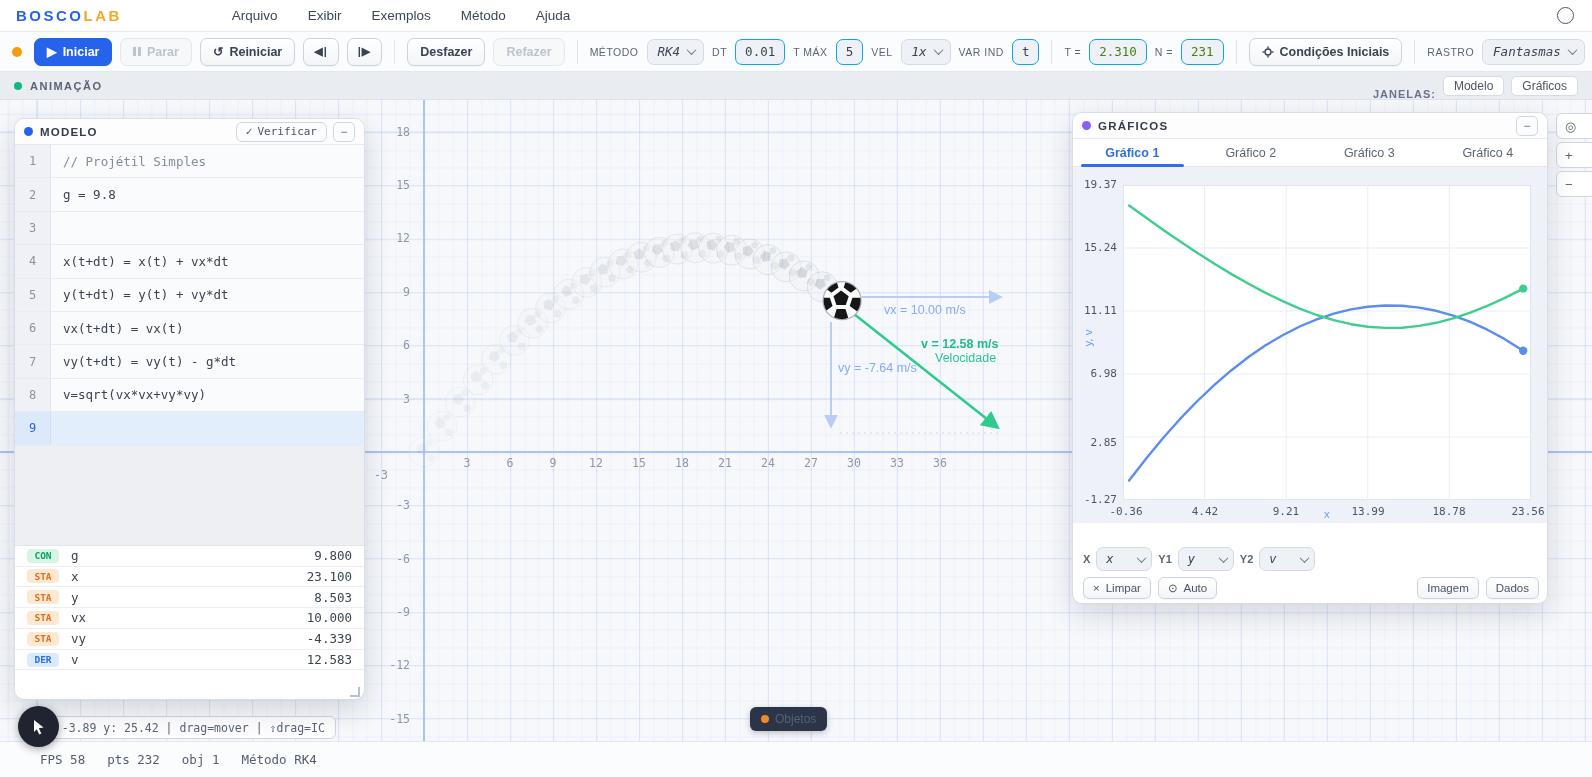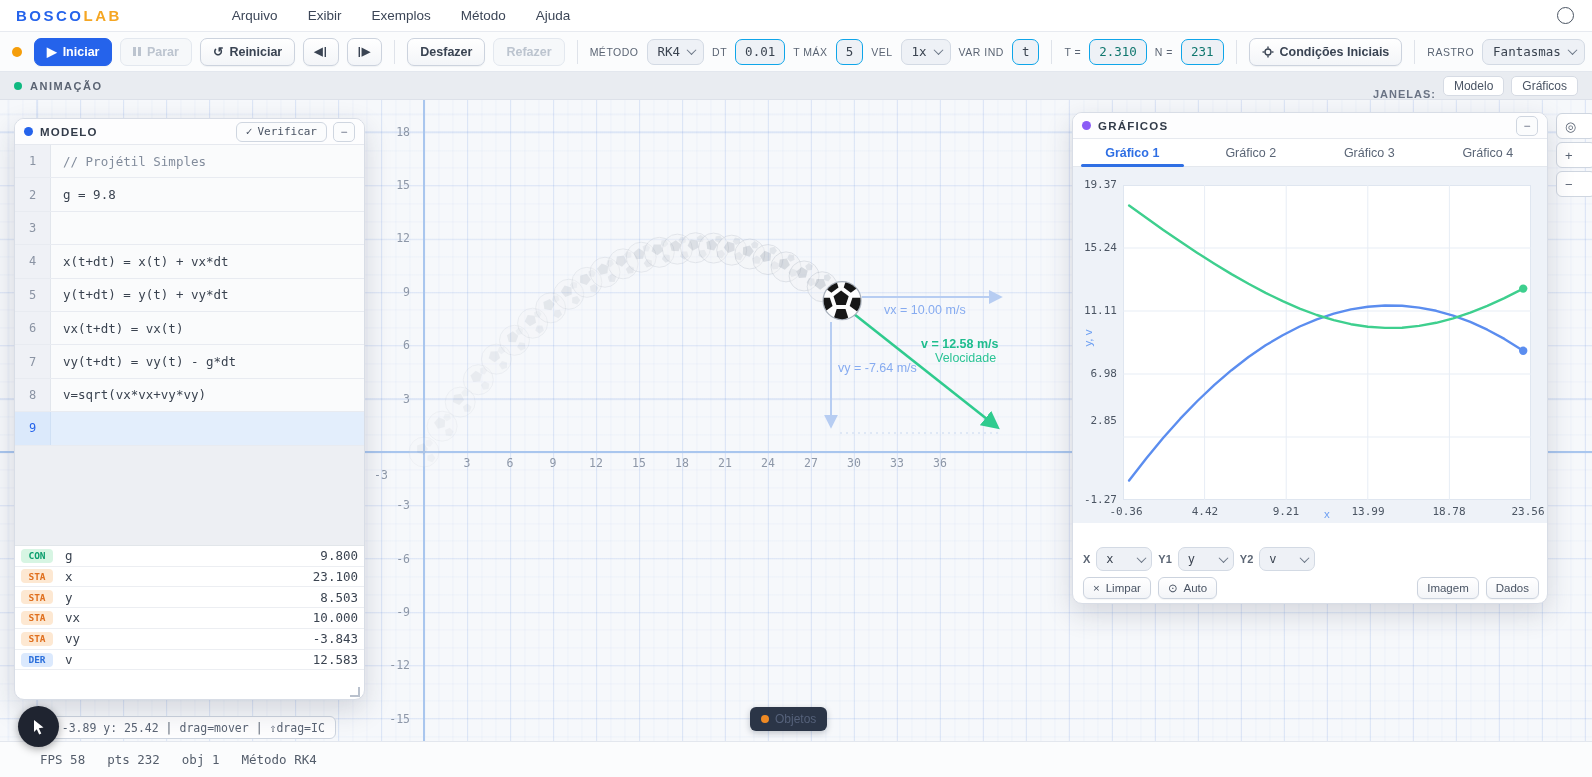--- a/index.html
+++ b/index.html
@@ -27,24 +27,24 @@
   .btn.disabled { background:#f6f8fa; color:#bcc4cf; border-color:#e3e8ef; box-shadow:none; }
   .btn.small { padding:0 10px; }
   .pause-icon { display:inline-flex; gap:2.5px; }
   .pause-icon i { width:2.5px; height:9px; background:#bcc4cf; display:block; }
   .step-glyph { font-size:11px; letter-spacing:1px; }
   .tb-divider { width:1px; height:24px; background:#dfe3ea; margin:0 4px; flex:none; }
   .tb-label { font-size:10.5px; font-weight:400; color:#5b6574; letter-spacing:.5px; white-space:nowrap; }
   .tb-input { height:26px; border:1px solid #0ea5e9; border-radius:7px; background:#eef1f6;
     font-family:"DejaVu Sans Mono", monospace; font-size:12.5px; color:#3a4350; display:inline-flex;
     align-items:center; justify-content:flex-end; padding:0 9px; }
-  .tb-input.blue { color:#0f766e; }
+  .tb-input.blue { color:#4d7c0f; }
   .select { height:26px; border:1px solid #d3dae4; border-radius:7px; background:#eef1f6;
     display:inline-flex; align-items:center; justify-content:space-between; padding:0 8px 0 10px;
-    font-size:12.5px; color:#3a4350; cursor:pointer; font-family:"DejaVu Sans Mono", monospace; }
+    font-size:12.5px; color:#3a4350; cursor:pointer; font-family:"DejaVu Sans Mono", monospace;font-style:italic; }
   .chev { width:7px; height:7px; border-right:1.6px solid #6b7686; border-bottom:1.6px solid #6b7686;
     transform:rotate(45deg) translate(-1px,-1px); margin-left:8px; flex:none; }
   .mini-gear { width:12px; height:12px; position:relative; flex:none; }
   .mini-gear svg { display:block; }
 
   
   .anim-bar { position:absolute; left:0; top:72px; width:1592px; height:28px; background:#e9ecf1;
     border-bottom:1px solid #dde1e9; display:flex; align-items:center; padding:0 14px; z-index:40; }
   .anim-dot { width:8px; height:8px; border-radius:50%; background:#10b981; margin-right:8px; }
   .anim-title { font-size:11px; font-weight:700; letter-spacing:1.5px; color:#5a6372; }
@@ -113,21 +113,21 @@
   .code-row .ctext { flex:1; display:flex; align-items:center; padding-left:12px;
     font-family:"DejaVu Sans Mono", monospace; font-size:12.5px; color:#3a4350; white-space:pre; }
   .code-row .ctext.comment { color:#828c9c; }
   .code-row.active { background:#e3eefc; }
   .code-row.active .ln { background:#dbe9fb; color:#2563eb; border-right-color:#cfe0f5; }
   .code-filler { height:100.2px; background:#edeff3; border-bottom:1px solid #e2e6ea; }
   .model-status { height:21px; background:#f5f7f6; border-bottom:1px solid #e2e6ea; display:flex;
     align-items:center; padding-left:10px; font-family:"DejaVu Sans Mono", monospace;
     font-size:11.5px; color:#18b981; }
   .var-row { height:20.8px; display:flex; align-items:center; border-bottom:1px solid #eceef2;
-    padding:0 6px; }
+    padding:0 12px; }
   .var-tag { width:32px; height:14px; border-radius:4px; display:inline-flex; align-items:center;
     justify-content:center; font-family:"DejaVu Sans Mono", monospace; font-size:9.5px; font-weight:700;
     flex:none; }
   .tag-con { background:#d7f5e3; color:#0d9f6e; }
   .tag-sta { background:#fde8d2; color:#e0701f; }
   .tag-der { background:#dbe9fd; color:#2b6fdb; }
   .var-name { margin-left:12px; font-family:"DejaVu Sans Mono", monospace; font-size:12.5px; color:#3a4350; }
   .var-val { margin-left:auto; font-family:"DejaVu Sans Mono", monospace; font-size:12.5px; color:#3a4350; }
   .resize-corner { position:absolute; right:4px; bottom:2px; width:10px; height:10px;
     border-right:2px solid #b9c1cd; border-bottom:2px solid #b9c1cd; }
@@ -540,21 +540,21 @@
       <span class="var-val">8.503</span>
     </div>
   <div class="var-row">
       <span class="var-tag tag-sta">STA</span>
       <span class="var-name">vx</span>
       <span class="var-val">10.000</span>
     </div>
   <div class="var-row">
       <span class="var-tag tag-sta">STA</span>
       <span class="var-name">vy</span>
-      <span class="var-val">-3.843</span>
+      <span class="var-val">-4.339</span>
     </div>
   <div class="var-row">
       <span class="var-tag tag-der">DER</span>
       <span class="var-name">v</span>
       <span class="var-val">12.583</span>
     </div>
   <span class="resize-corner"></span>
 </div>
 
 <div class="panel" id="graphs-panel">
@@ -567,21 +567,21 @@
     <span class="tab active">Gráfico 1</span>
     <span class="tab">Gráfico 2</span>
     <span class="tab">Gráfico 3</span>
     <span class="tab">Gráfico 4</span>
   </div>
   <div class="chartbox">
     <span class="ctick y" style="left:0;top:11px">19.37</span>
     <span class="ctick y" style="left:0;top:74px">15.24</span>
     <span class="ctick y" style="left:0;top:137px">11.11</span>
     <span class="ctick y" style="left:0;top:200px">6.98</span>
-    <span class="ctick y" style="left:0;top:247px">2.85</span>
+    <span class="ctick y" style="left:0;top:269px">2.85</span>
     <span class="ctick y" style="left:0;top:326px">-1.27</span>
     <span class="ctick x" style="left:53px;top:338px">-0.36</span>
     <span class="ctick x" style="left:132px;top:338px">4.42</span>
     <span class="ctick x" style="left:213px;top:338px">9.21</span>
     <span class="ctick x" style="left:295px;top:338px">13.99</span>
     <span class="ctick x" style="left:376px;top:338px">18.78</span>
     <span class="ctick x" style="left:455px;top:338px">23.56</span>
     <span class="axis-name" style="left:6px;top:165px;transform:rotate(-90deg);transform-origin:center">y, v</span>
     <span class="axis-name" style="left:251px;top:341px">x</span>
     <svg class="plot-frame" id="chart-svg" viewBox="0 0 408 315">

